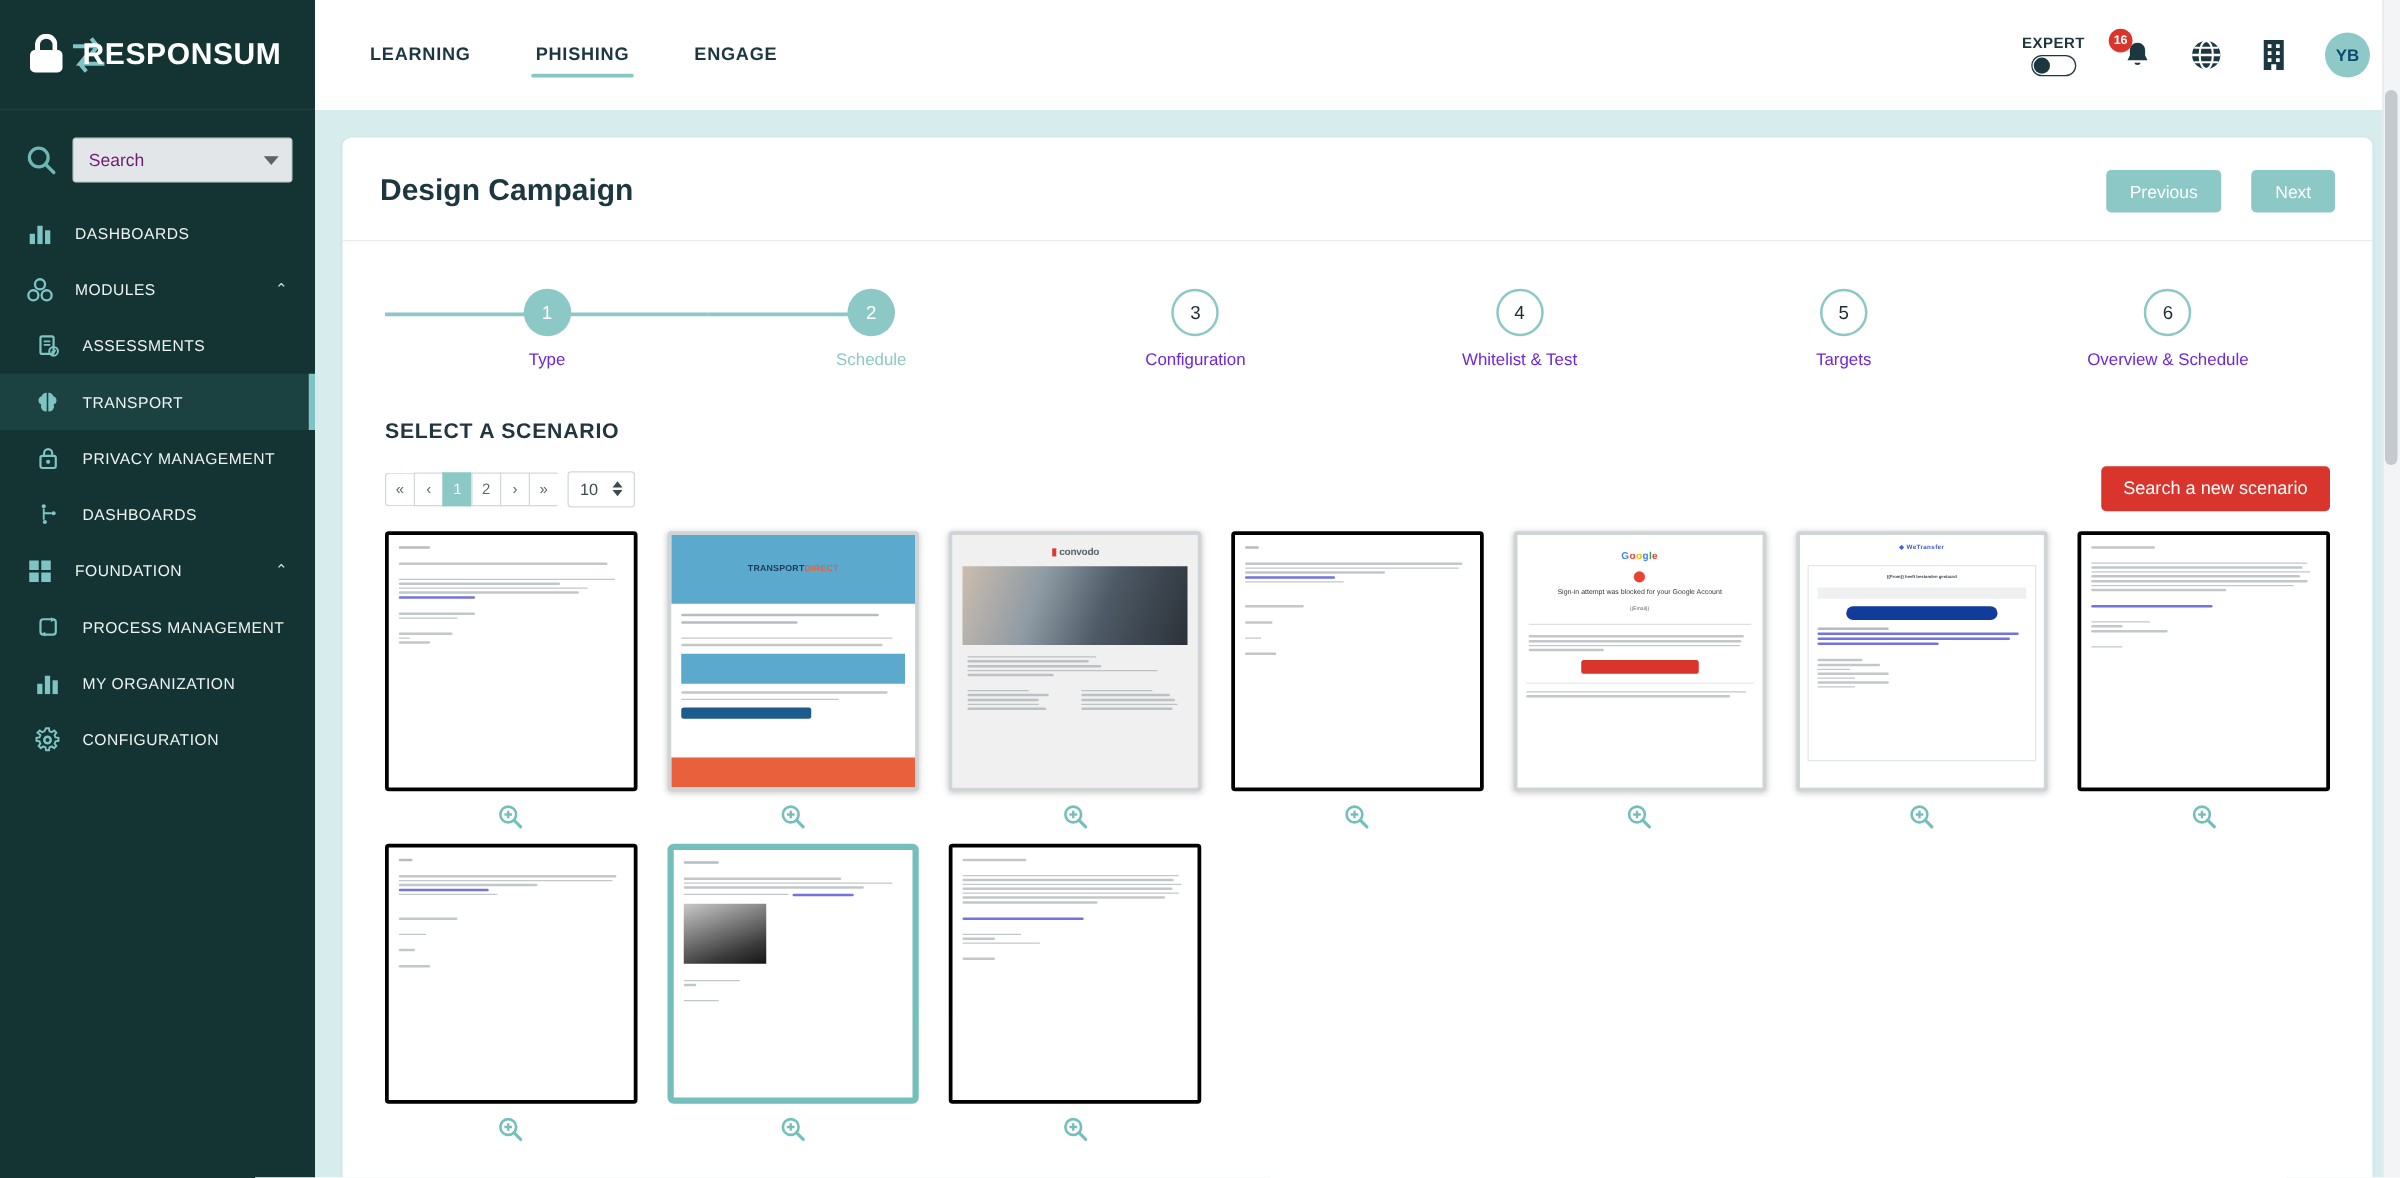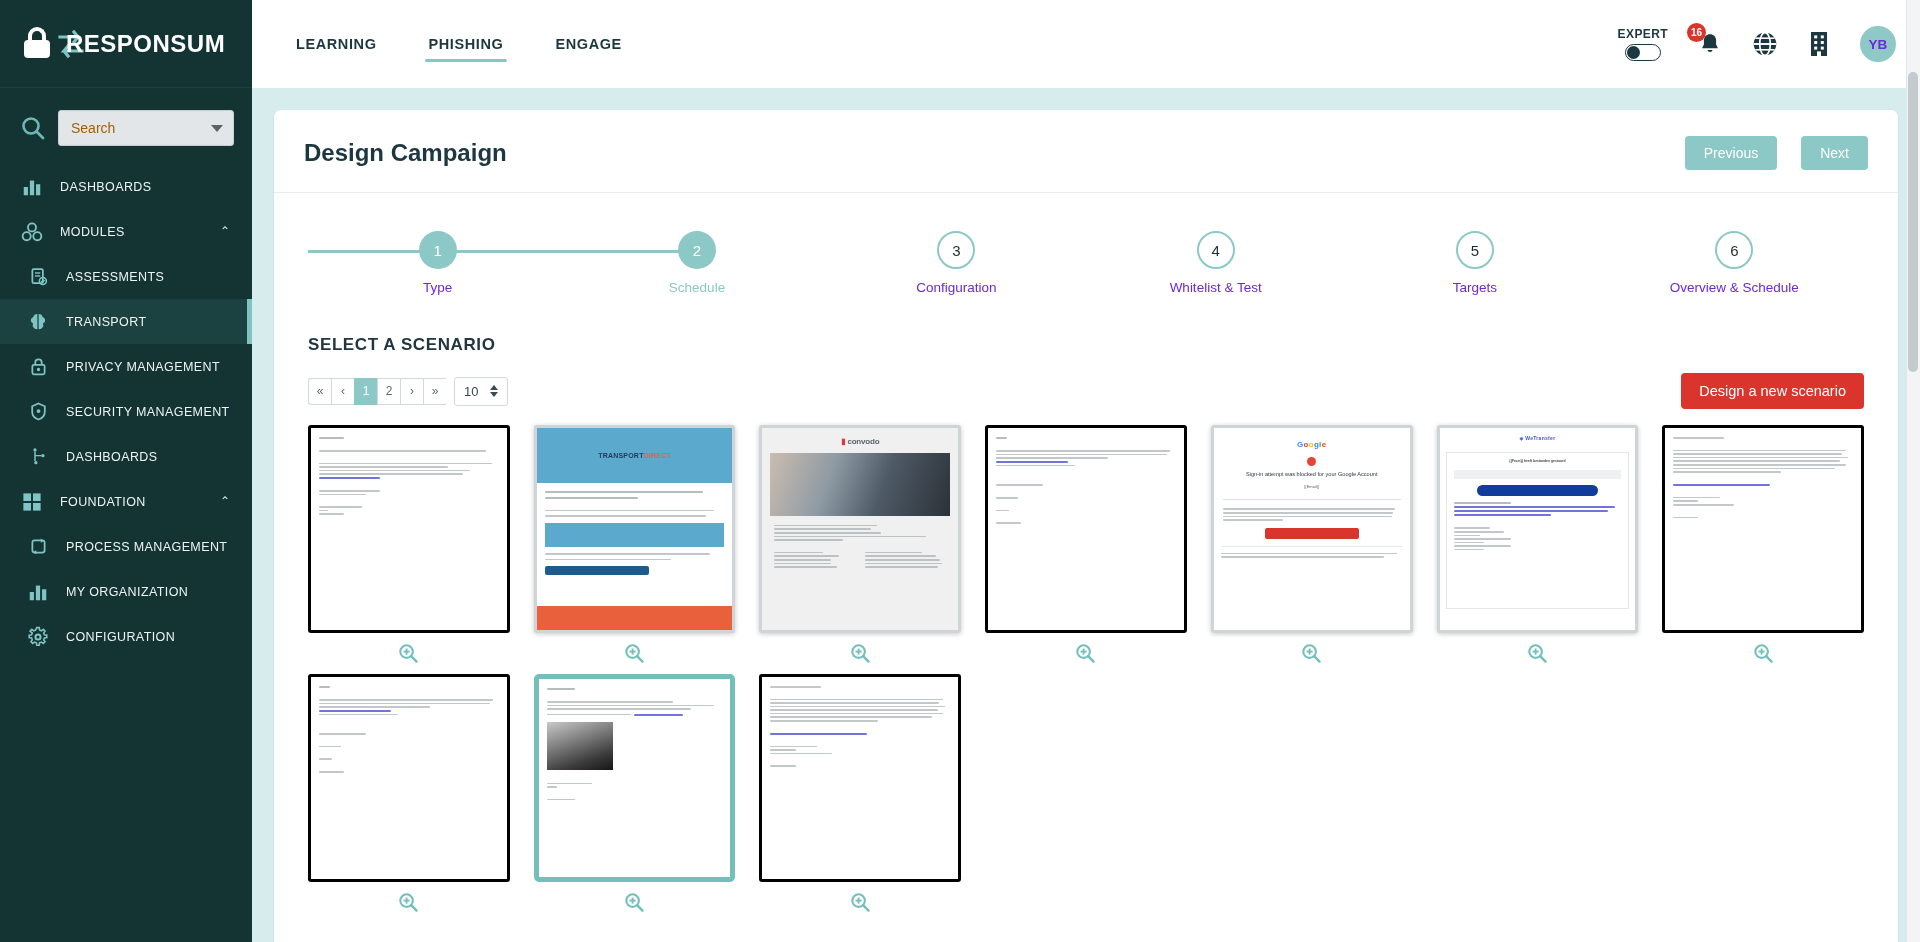--- a/index.html
+++ b/index.html
@@ -45,21 +45,21 @@
     display: flex; align-items: center; gap: 12px;
     padding: 22px 18px 18px 20px;
   }
   .search-glyph { width: 26px; height: 26px; flex: 0 0 26px; }
   .search-box {
     flex: 1; height: 36px; background: #e3e6e8;
     border: 1px solid #c8cdd0; border-radius: 3px;
     display: flex; align-items: center; justify-content: space-between;
     padding: 0 10px 0 12px; cursor: pointer;
   }
-  .search-placeholder { font-size: 14px; color: #a16207; }
+  .search-placeholder { font-size: 14px; color: #701a75; }
   .chev-down {
     width: 0; height: 0; border-left: 6px solid transparent;
     border-right: 6px solid transparent; border-top: 7px solid #5a6368;
   }
   .nav { flex: 1; overflow: hidden; }
   .nav-item {
     display: flex; align-items: center; height: 45px;
     padding-left: 20px; cursor: pointer; position: relative;
   }
   .nav-item.sub { padding-left: 26px; }
@@ -119,21 +119,21 @@
   }
   .icon-btn { position: relative; cursor: pointer; display: flex; align-items: center; }
   .badge {
     position: absolute; top: -9px; left: -11px;
     background: #d9352c; color: #ffffff; font-size: 10px; font-weight: bold;
     border-radius: 50%; width: 19px; height: 19px;
     display: flex; align-items: center; justify-content: center;
   }
   .avatar {
     width: 36px; height: 36px; border-radius: 50%; background: #8ec9c7;
-    color: #6d28d9; font-size: 13.5px; font-weight: bold;
+    color: #0c4a6e; font-size: 13.5px; font-weight: bold;
     display: flex; align-items: center; justify-content: center; cursor: pointer;
   }
 
   
   .content-scroll {
     flex: 1; overflow: hidden; padding: 22px 22px 0 22px; position: relative;
   }
   .panel {
     background: #ffffff; border-radius: 7px; min-height: 860px;
     box-shadow: 0 1px 3px rgba(0,0,0,.07);
@@ -349,29 +349,20 @@
             <rect x="5" y="10" width="14" height="11" rx="1.8" fill="none" stroke="#7fc4c4" stroke-width="2"></rect>
             <path d="M8.3 10V7.5a3.7 3.7 0 0 1 7.4 0V10" fill="none" stroke="#7fc4c4" stroke-width="2"></path>
             <circle cx="12" cy="15.4" r="1.9" fill="#7fc4c4"></circle>
           </svg>
         </span>
         <span class="nav-label">PRIVACY MANAGEMENT</span>
       </div>
       <div class="nav-item sub">
         <span class="nav-ico">
           <svg viewBox="0 0 24 24" width="21" height="21">
-            <path d="M12 2.9 19.2 6v6.2c0 4.4-3 7.6-7.2 8.9-4.2-1.3-7.2-4.5-7.2-8.9V6z" fill="none" stroke="#7fc4c4" stroke-width="2"></path>
-            <circle cx="12" cy="11.5" r="2.2" fill="#7fc4c4"></circle>
-          </svg>
-        </span>
-        <span class="nav-label">SECURITY MANAGEMENT</span>
-      </div>
-      <div class="nav-item sub">
-        <span class="nav-ico">
-          <svg viewBox="0 0 24 24" width="21" height="21">
             <circle cx="8" cy="4.6" r="1.9" fill="#7fc4c4"></circle>
             <circle cx="17" cy="11" r="1.9" fill="#7fc4c4"></circle>
             <circle cx="9" cy="19" r="1.9" fill="#7fc4c4"></circle>
             <path d="M8 6.6V17M8.6 11h6.6" fill="none" stroke="#7fc4c4" stroke-width="1.7"></path>
           </svg>
         </span>
         <span class="nav-label">DASHBOARDS</span>
       </div>
       <div class="nav-item">
         <span class="nav-ico">
@@ -541,21 +532,21 @@
             <div class="pg ">›</div>
             <div class="pg ">»</div>
           </div>
         <div class="pgsel">
           <span>10</span>
           <span class="spin">
             <i class="up"></i>
               <i class="dn"></i>
           </span>
         </div>
-        <button class="btn-red" style="margin-left:auto">Design a new scenario</button>
+        <button class="btn-red" style="margin-left:auto">Search a new scenario</button>
       </div>
 
       <div class="grid" id="grid">
           <div class="cell">
             <div class="thumb">
               <div class="mini">
                 <div class="ln" style="width:14%"></div>
                 <div class="gap"></div>
                 <div class="ln sm" style="width:93%"></div>
                 <div class="gap"></div>

